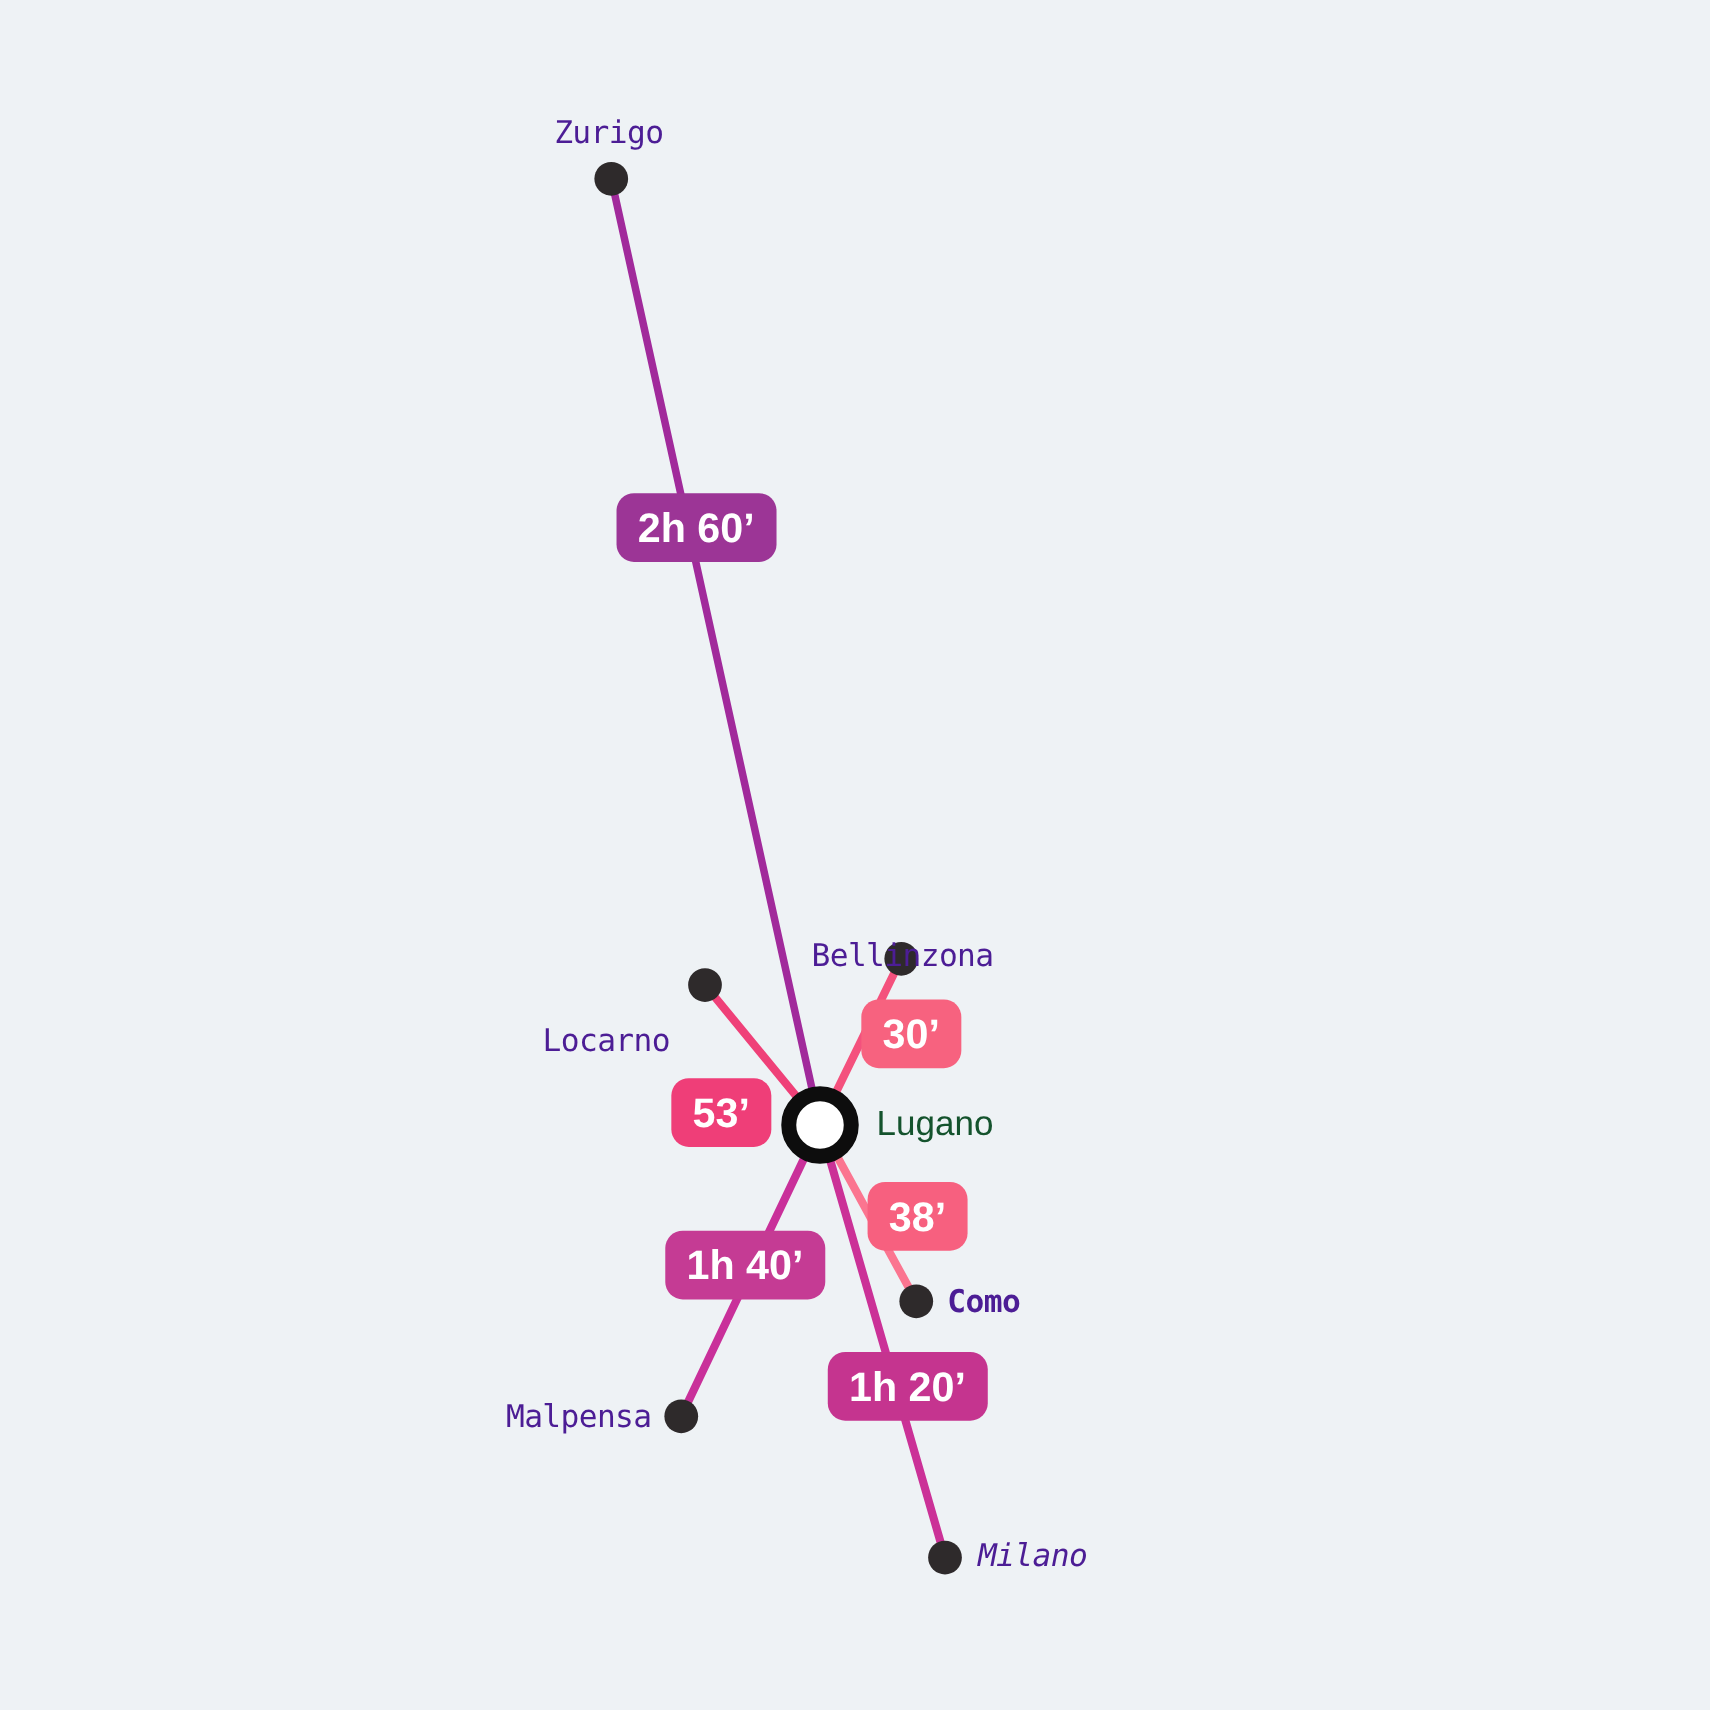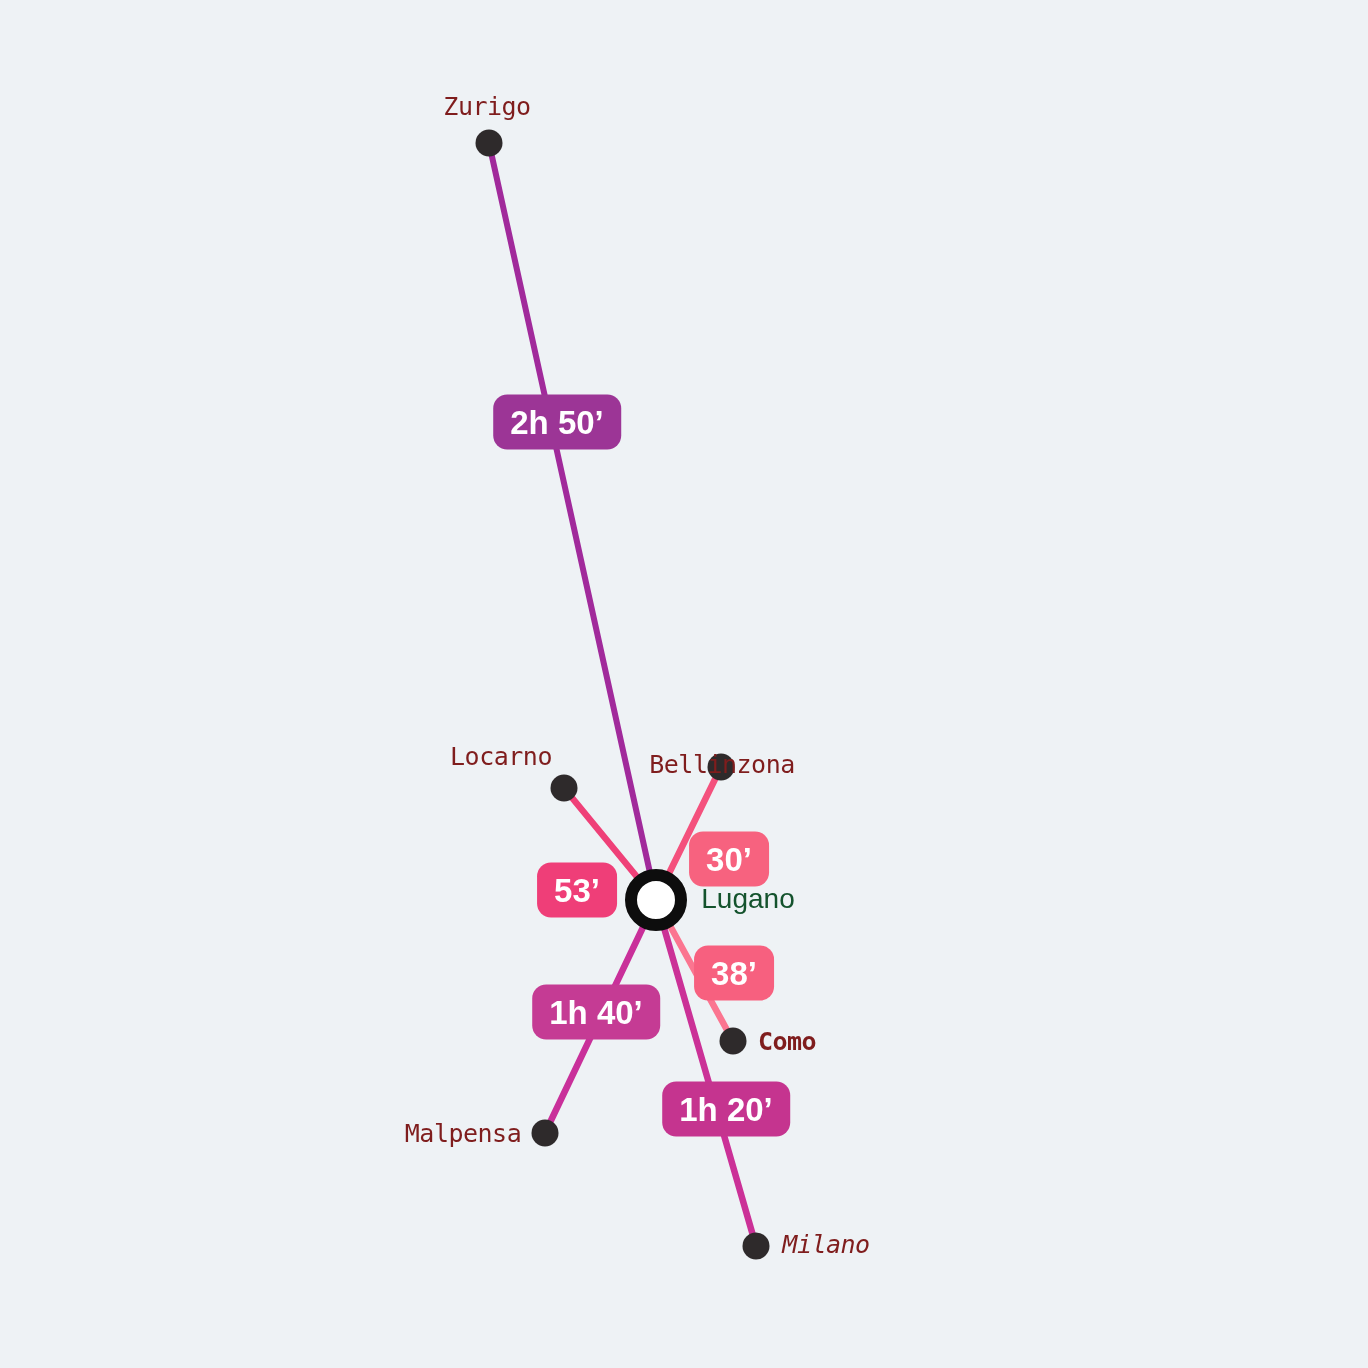--- a/index.html
+++ b/index.html
@@ -37,21 +37,21 @@
     background:#2e2a2b;transform:translate(-50%,-50%);
   }
   .hub{
     position:absolute;width:38px;height:38px;border-radius:50%;
     background:#ffffff;border:12px solid #0d0d0d;
     transform:translate(-50%,-50%);box-sizing:content-box;
   }
   .city-label{
     position:absolute;transform:translate(-50%,-50%);
     font-family:"DejaVu Sans Mono","Liberation Mono",monospace;
-    font-size:25px;letter-spacing:-0.5px;color:#7f1d1d;white-space:nowrap;
+    font-size:25px;letter-spacing:-0.5px;color:#4c1d95;white-space:nowrap;
   }
   .hub-label{
     position:absolute;transform:translate(-50%,-50%);
     font-family:"Liberation Sans","DejaVu Sans",sans-serif;
     font-size:28px;color:#14532d;white-space:nowrap;
   }
 </style>
 </head>
 <body>
 
@@ -59,38 +59,38 @@
 
   <svg class="lines" width="1368" height="1368" viewBox="0 0 1368 1368">
     <line class="line line-zurigo" x1="489" y1="143" x2="656" y2="900"></line>
     <line class="line line-bellinzona" x1="721" y1="767" x2="656" y2="900"></line>
     <line class="line line-locarno" x1="564" y1="788" x2="656" y2="900"></line>
     <line class="line line-como" x1="733" y1="1041" x2="656" y2="900"></line>
     <line class="line line-malpensa" x1="545" y1="1133" x2="656" y2="900"></line>
     <line class="line line-milano" x1="756" y1="1246" x2="656" y2="900"></line>
   </svg>
 
-  <div class="badge badge-zurigo" style="left:557px;top:422px;">2h 50’</div>
-  <div class="badge badge-bellinzona" style="left:729px;top:827px;margin-top:32px;">30’</div>
+  <div class="badge badge-zurigo" style="left:557px;top:422px;">2h 60’</div>
+  <div class="badge badge-bellinzona" style="left:729px;top:827px;">30’</div>
   <div class="badge badge-locarno" style="left:577px;top:890px;">53’</div>
   <div class="badge badge-como" style="left:734px;top:973px;">38’</div>
   <div class="badge badge-malpensa" style="left:596px;top:1012px;">1h 40’</div>
   <div class="badge badge-milano" style="left:726px;top:1109px;">1h 20’</div>
 
   <div class="dot" style="left:489px;top:143px;"></div>
   <div class="dot" style="left:721px;top:767px;"></div>
   <div class="dot" style="left:564px;top:788px;"></div>
   <div class="dot" style="left:733px;top:1041px;"></div>
   <div class="dot" style="left:545px;top:1133px;"></div>
   <div class="dot" style="left:756px;top:1246px;"></div>
 
   <div class="hub" style="left:656px;top:900px;"></div>
 
   <div class="city-label" style="left:487px;top:106px;">Zurigo</div>
   <div class="city-label" style="left:722px;top:764px;">Bellinzona</div>
-  <div class="city-label" style="left:485px;top:756px;margin-left:16px;">Locarno</div>
+  <div class="city-label" style="left:485px;top:832px;">Locarno</div>
   <div class="city-label" style="left:787px;top:1041px;font-weight:bold;">Como</div>
   <div class="city-label" style="left:463px;top:1133px;">Malpensa</div>
   <div class="city-label" style="left:826px;top:1244px;font-style:italic;">Milano</div>
 
   <div class="hub-label" style="left:748px;top:899px;">Lugano</div>
 
 </div>
 
 </body></html>

